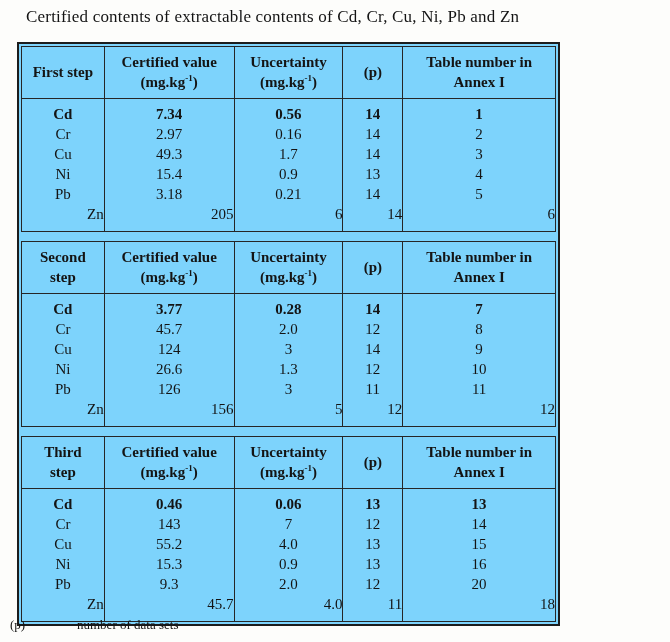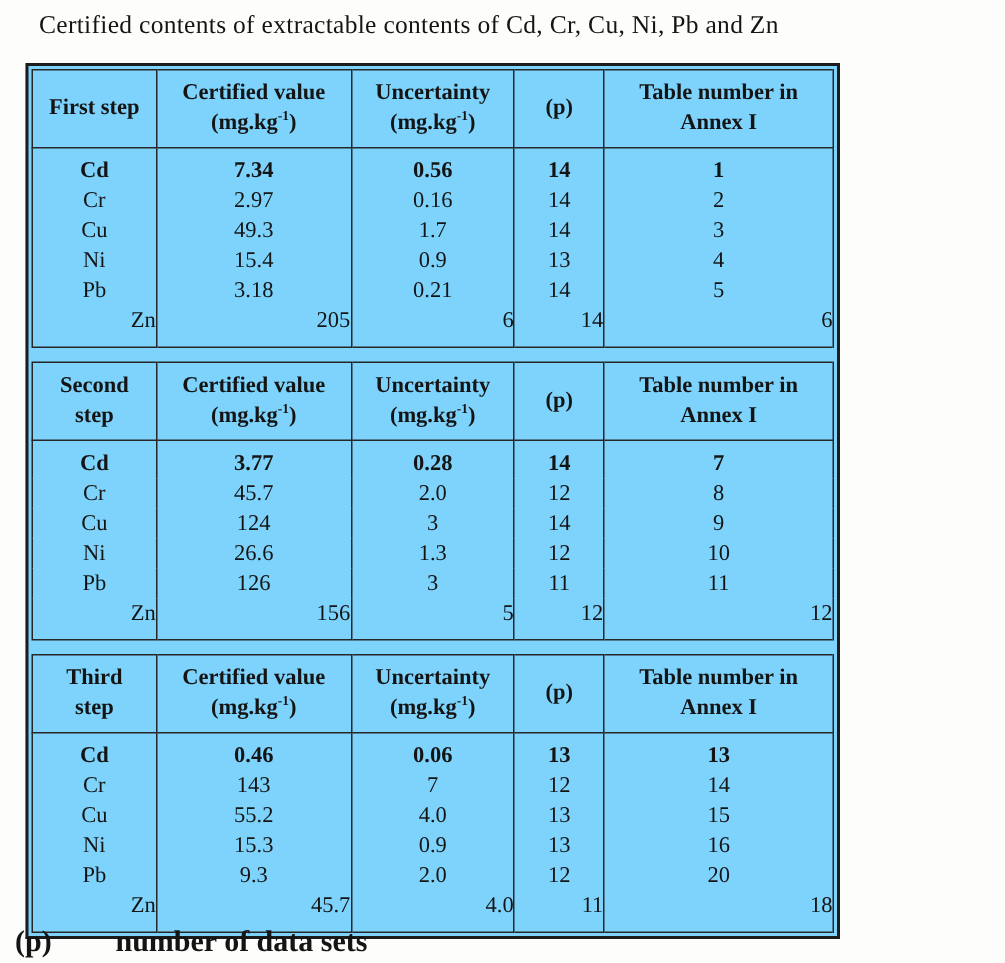--- a/index.html
+++ b/index.html
@@ -65,22 +65,21 @@
   .hline { display: block; }
   sup {
     font-size: 9px;
     vertical-align: super;
     line-height: 0;
   }
   .footnote {
     position: absolute;
     left: 10px;
     top: 617px;
-    font-size: 20px;
-    font-weight: bold;
+    font-size: 13px;
   }
   .footnote .fsym { display: inline-block; width: 67px; }
 </style>
 </head>
 <body>
 
 <div class="page-title">Certified contents of extractable contents of Cd, Cr, Cu, Ni, Pb and Zn</div>
 
 <div class="table-frame">
 

